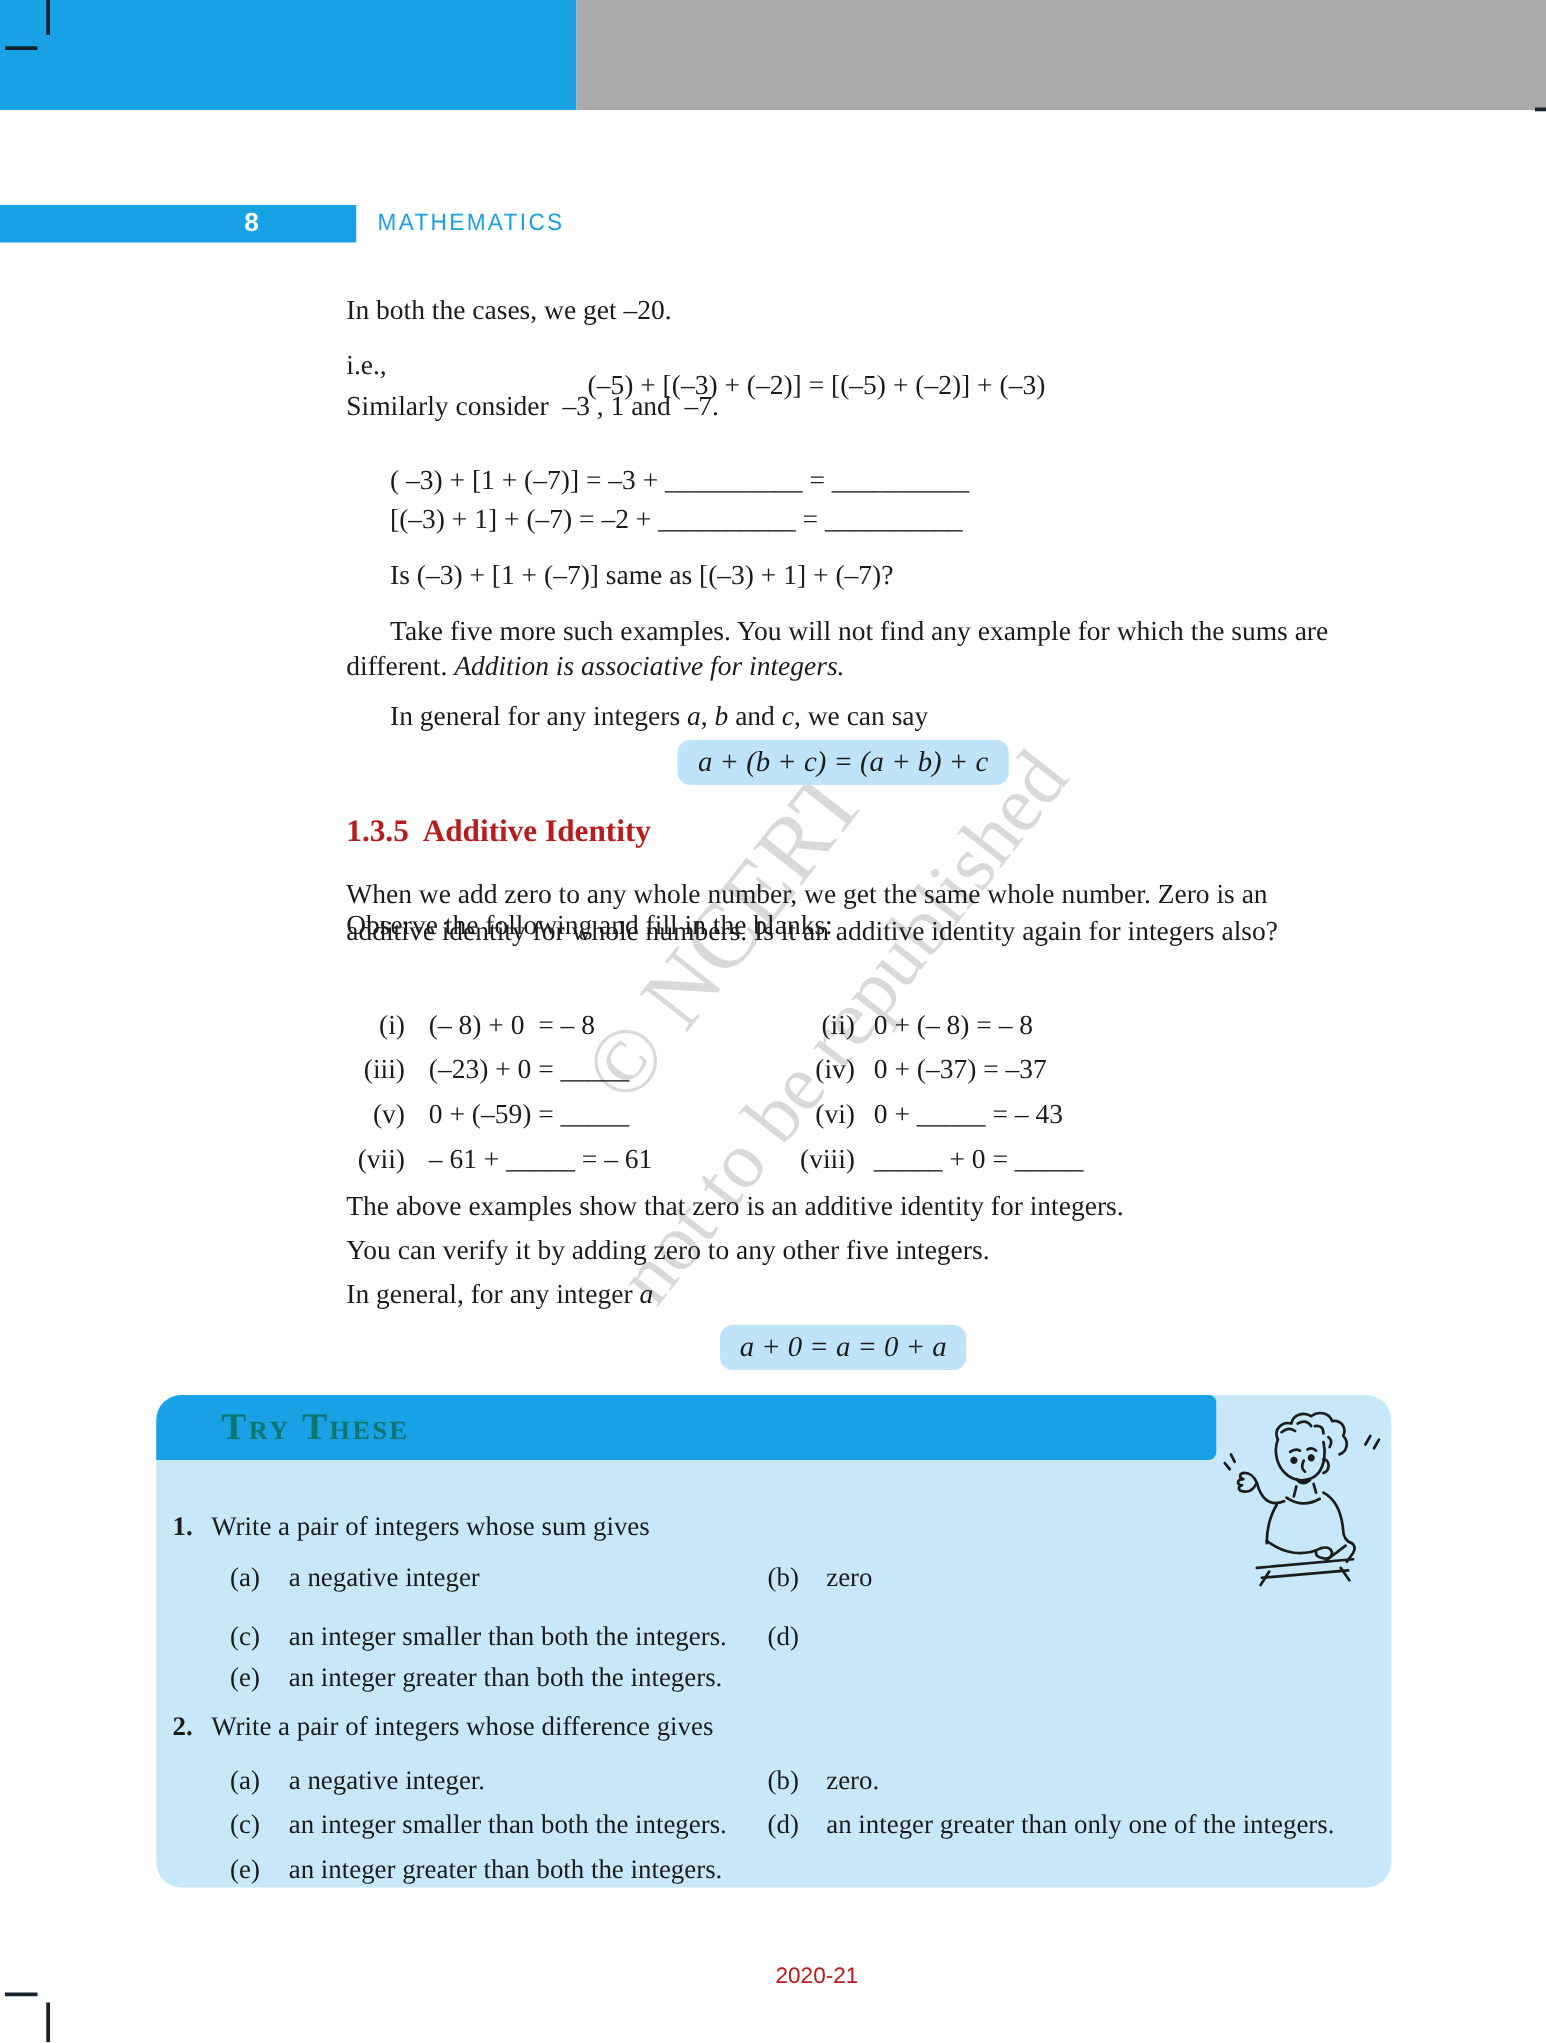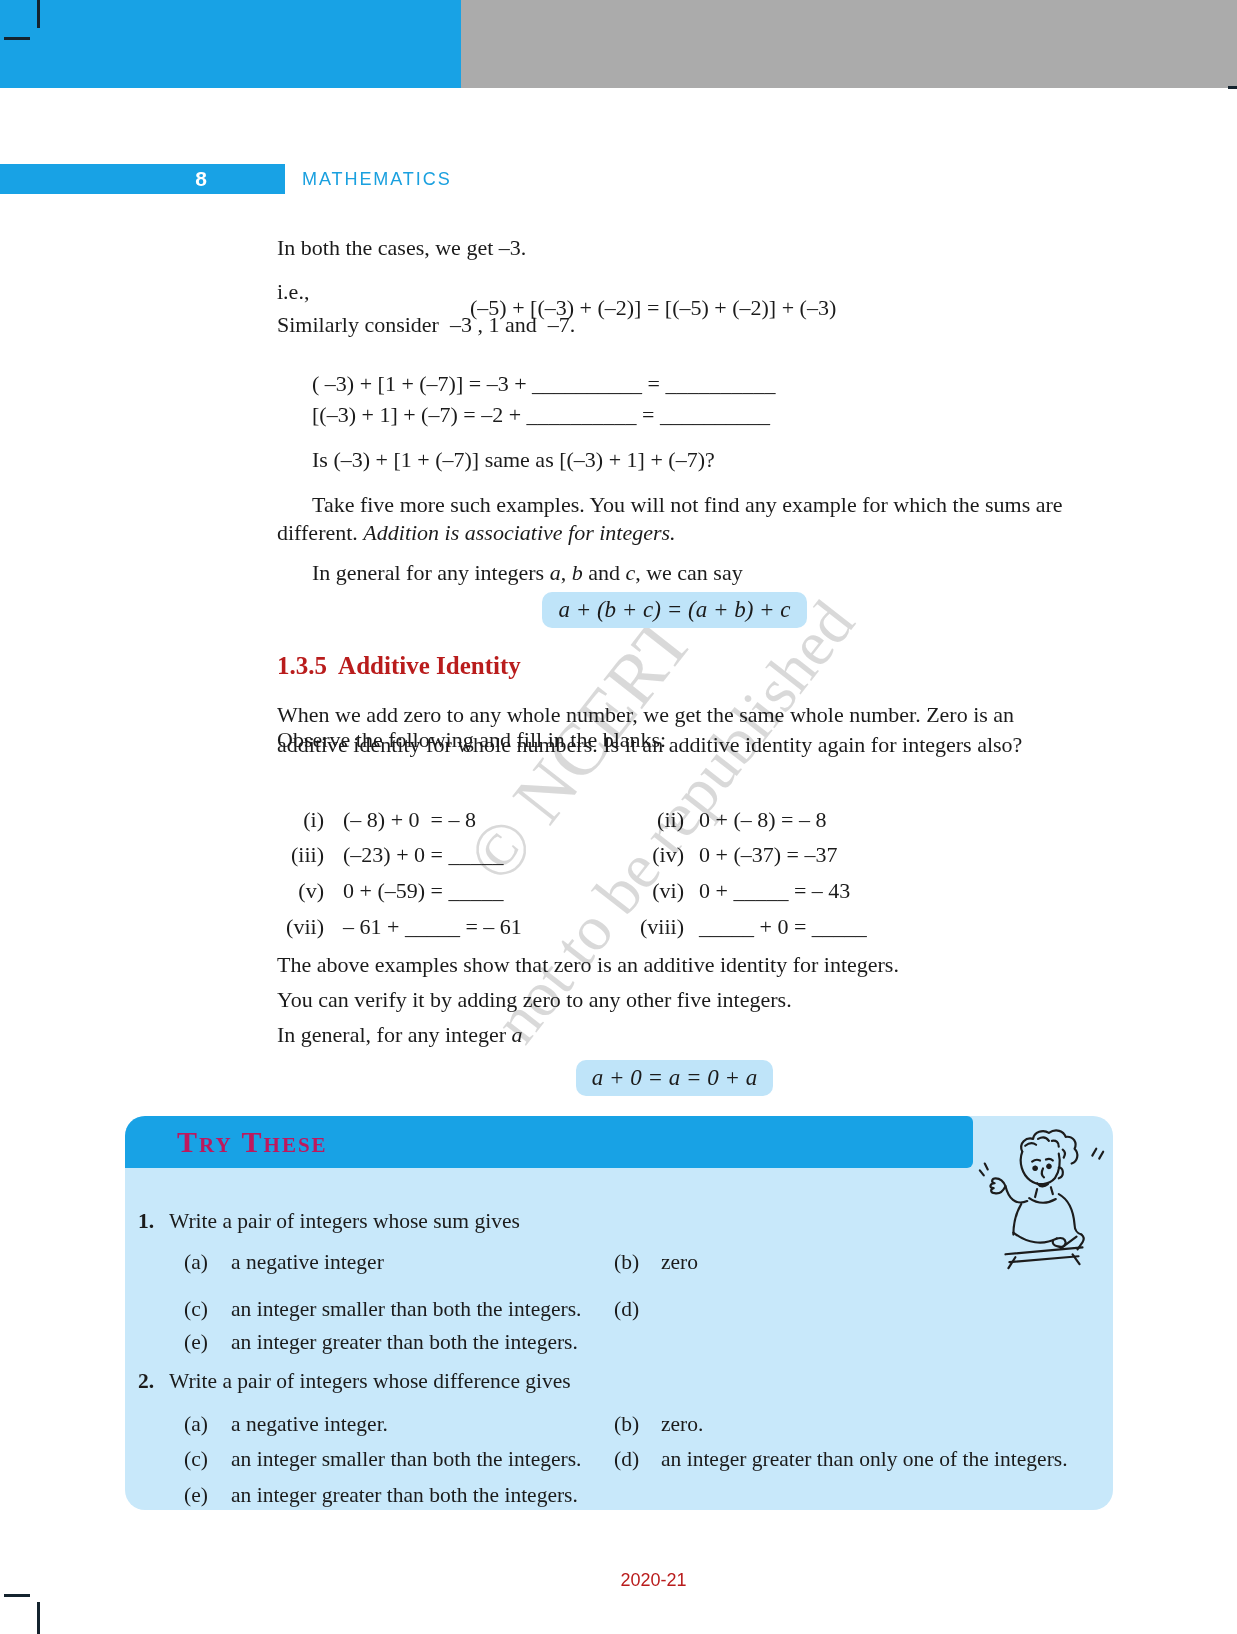--- a/index.html
+++ b/index.html
@@ -41,21 +41,21 @@
            align-items:center;font-size:22px;z-index:2;}
   .id-grid .rom{text-align:right;padding-right:6px;white-space:pre;}
   .id-grid .expr{padding-left:13px;white-space:pre;}
   .id-grid .rom2{text-align:right;white-space:pre;}
   .id-grid .expr2{padding-left:15px;white-space:pre;}
   
   .try-panel{position:absolute;left:125px;top:1116px;width:988px;height:394px;
              background:#C8E8FA;border-radius:20px;z-index:2;}
   .try-bar{position:absolute;left:0;top:0;width:848px;height:52px;background:#18A2E5;
            border-radius:20px 6px 6px 0;}
-  .try-title{position:absolute;left:52px;top:0;height:52px;line-height:52px;color:#be185d;
+  .try-title{position:absolute;left:52px;top:0;height:52px;line-height:52px;color:#0f766e;
              font-variant:small-caps;font-weight:bold;font-size:30px;letter-spacing:2px;}
   .t-row{position:absolute;left:0;right:0;height:30px;line-height:30px;font-size:21.5px;
          white-space:pre;margin-top:19px;}
   .q-row{padding-left:13px;}
   .q-num{display:inline-block;width:31px;font-weight:bold;}
   .opt-row{display:grid;grid-template-columns:47px 383px 47px auto;padding-left:59px;}
   .opt-row span{white-space:pre;}
   .boy{position:absolute;left:846px;top:12px;width:142px;height:148px;}
   
   .footer{position:absolute;left:0;top:1570px;width:100%;text-align:center;
@@ -76,21 +76,21 @@
   <div class="mark" style="left:37px;top:1602px;width:2.5px;height:32px;"></div>
 
   <div class="pagenum-bar"><span>8</span></div>
   <div class="subject">MATHEMATICS</div>
 
   <div class="watermark">
     <div class="wm1">© NCERT</div>
     <div class="wm2">not to be republished</div>
   </div>
 
-  <div class="abs-line" style="top:233px;">In both the cases, we get –3.</div>
+  <div class="abs-line" style="top:233px;">In both the cases, we get –20.</div>
 
   <div class="abs-line" style="top:277px;"><span>i.e.,</span><span class="eq-abs">(–5) + [(–3) + (–2)] = [(–5) + (–2)] + (–3)</span></div>
 
   <div class="abs-line" style="top:310px;">Similarly consider  –3 , 1 and  –7.</div>
 
   <div class="abs-line ind" style="top:369px;text-align:center;">( –3) + [1 + (–7)] = –3 + __________ = __________</div>
   <div class="abs-line ind" style="top:400px;">[(–3) + 1] + (–7) = –2 + __________ = __________</div>
   <div class="abs-line ind" style="top:445px;">Is (–3) + [1 + (–7)] same as [(–3) + 1] + (–7)?</div>
 
   <div class="abs-line ind" style="top:490px;">Take five more such examples. You will not find any example for which the sums are</div>

